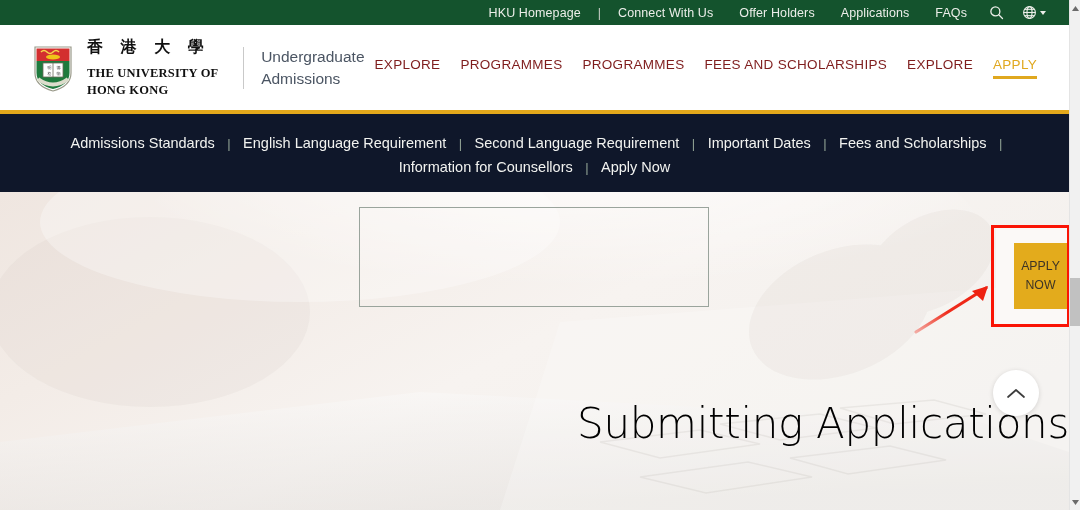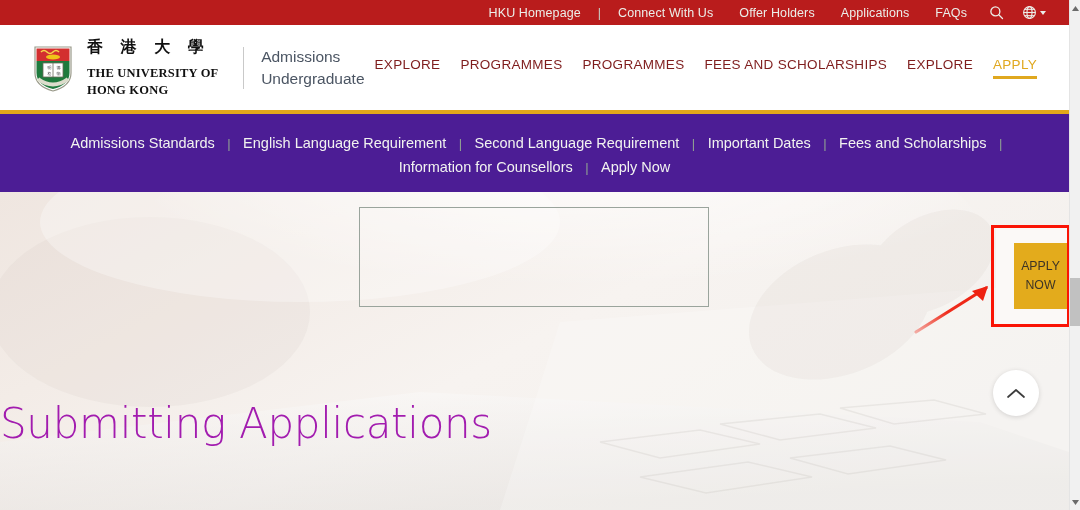--- a/index.html
+++ b/index.html
@@ -8,21 +8,21 @@
     font-family:"Liberation Sans", sans-serif;
     background:#ffffff;
     overflow:hidden;
     position:relative;
   }
   #page { position:relative; width:1080px; height:510px; overflow:hidden; }
 
   
   .topbar {
     position:absolute; top:0; left:0; width:1069px; height:25px;
-    background:#b91c1c;
+    background:#14532d;
     display:flex; align-items:center; justify-content:flex-end;
     padding-right:14px;
   }
   .topbar a, .topbar span.tb {
     color:#eceee9; font-size:12.5px; text-decoration:none;
     margin:0 13px; letter-spacing:.1px; white-space:nowrap;
   }
   .topbar .sep { color:#c8cec6; margin:0 4px; font-size:12.5px; }
   .tb-icon { margin:0 9px; display:flex; align-items:center; color:#eceee9; }
   .caret-sm {
@@ -65,43 +65,43 @@
   .mainnav .item.active { color:#e0a81f; }
   .mainnav .item.active::after {
     content:""; position:absolute; left:0; right:0; bottom:0;
     height:2.5px; background:#e0a81f;
   }
 
   
   .goldrule { position:absolute; top:110px; left:0; width:1069px; height:4px; background:#e3a81b; }
   .subnav {
     position:absolute; top:114px; left:0; width:1069px; height:78px;
-    background:#4c1d95; padding-top:17px; text-align:center;
+    background:#0f172a; padding-top:17px; text-align:center;
   }
   .subnav .row { line-height:23px; }
   .subnav a {
     color:#f2f3f0; font-size:14.5px; text-decoration:none;
     margin:0 6px; white-space:nowrap;
   }
   .subnav .bar { color:#8fa193; font-size:13px; margin:0 2px; }
 
   
   .hero {
     position:absolute; top:192px; left:0; width:1069px; height:318px;
     overflow:hidden; background:#f4efeb;
   }
   .hero-img { position:absolute; inset:0; }
 
   .title-frame {
     position:absolute; left:359px; top:15px; width:350px; height:100px;
     border:1px solid #9aa49c;
   }
   .hero-title {
-    position:absolute; left:0; top:207px; width:1069px; text-align:left;
-    font-size:42px; font-weight:300; color:#a21caf; letter-spacing:-.3px;
+    position:absolute; left:0; top:207px; width:1069px; text-align:right;
+    font-size:42px; font-weight:300; color:#000000; letter-spacing:-.3px;
     font-family:"DejaVu Sans", sans-serif;
   }
 
   
   .apply-panel {
     position:absolute; left:996px; top:228px; width:73px; height:96px;
     background:#fbf9f7;
   }
   .apply-btn {
     position:absolute; left:1014px; top:243px; width:53px; height:66px;
@@ -185,22 +185,22 @@
         <text x="16.5" y="32" font-size="4" fill="#333" font-family="DejaVu Sans">格</text>
         <text x="25.5" y="32" font-size="4" fill="#333" font-family="DejaVu Sans">物</text>
         <path d="M7 36 q15 11 30 0" stroke="#dcdccb" stroke-width="4" fill="none"></path>
       </svg>
       <div class="brand-text">
         <div class="brand-cn">香 港 大 學</div>
         <div class="brand-en">THE UNIVERSITY OF HONG KONG</div>
       </div>
       <div class="brand-divider"></div>
       <div>
+        <div class="brand-sub">Undergraduate</div>
         <div class="brand-sub">Admissions</div>
-        <div class="brand-sub">Undergraduate</div>
       </div>
     </div>
 
     <div class="mainnav">
       <a href="#" class="item">EXPLORE</a>
       <a href="#" class="item">PROGRAMMES</a>
       <a href="#" class="item">PROGRAMMES</a>
       <a href="#" class="item">FEES AND SCHOLARSHIPS</a>
       <a href="#" class="item">EXPLORE</a>
       <a href="#" class="item active">APPLY</a>

